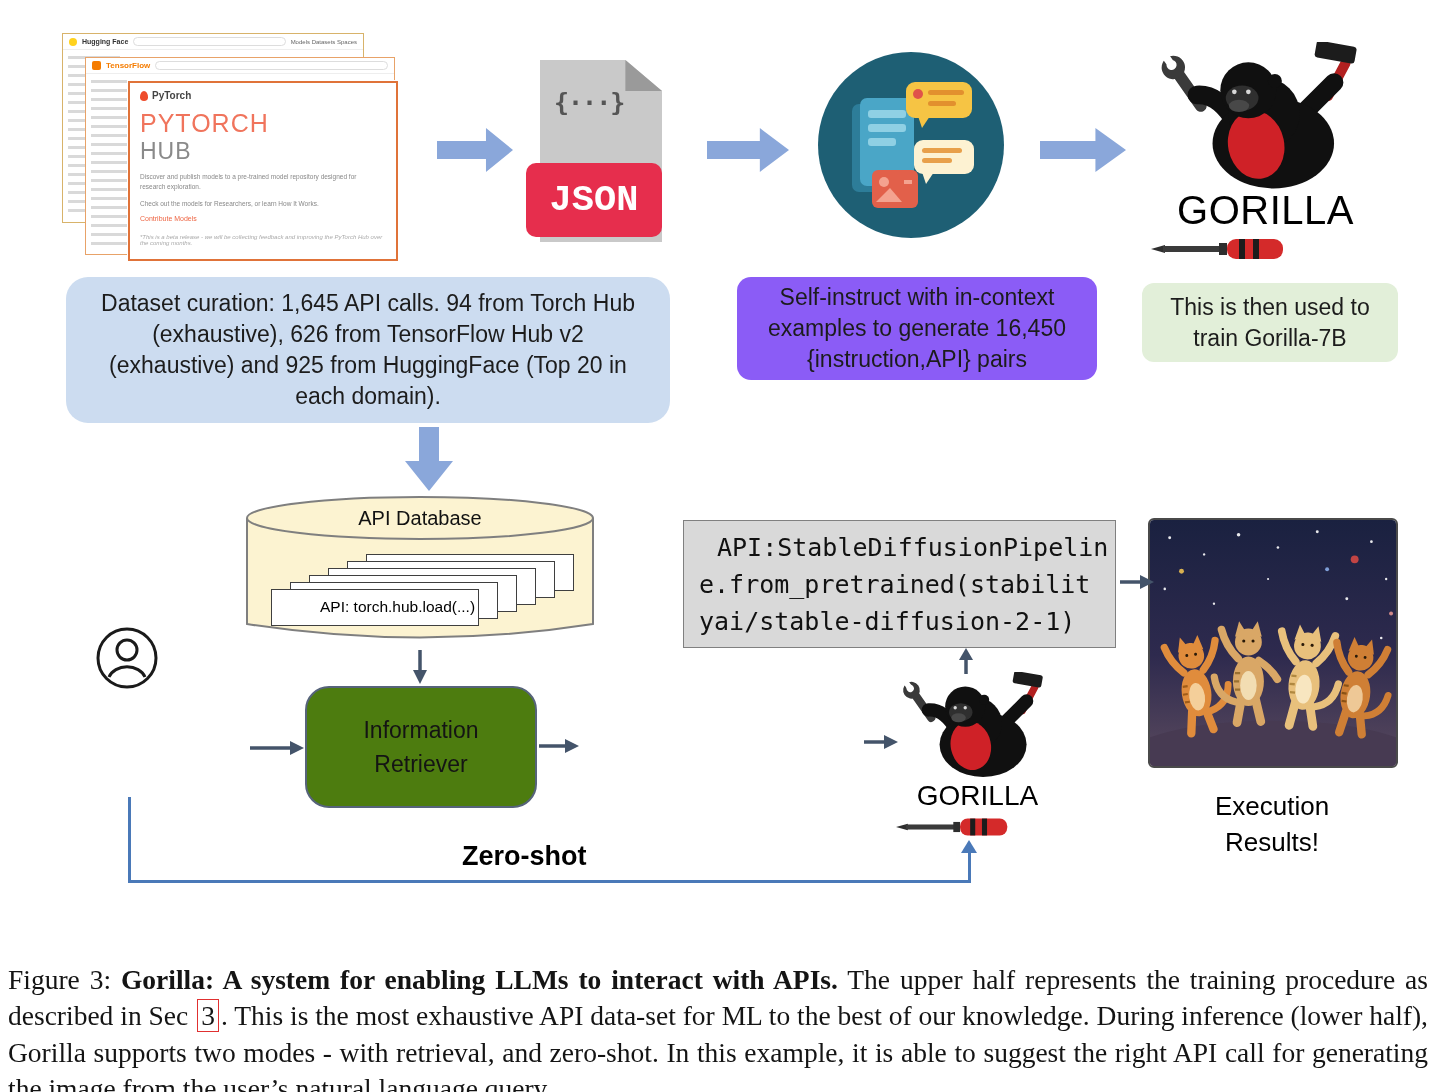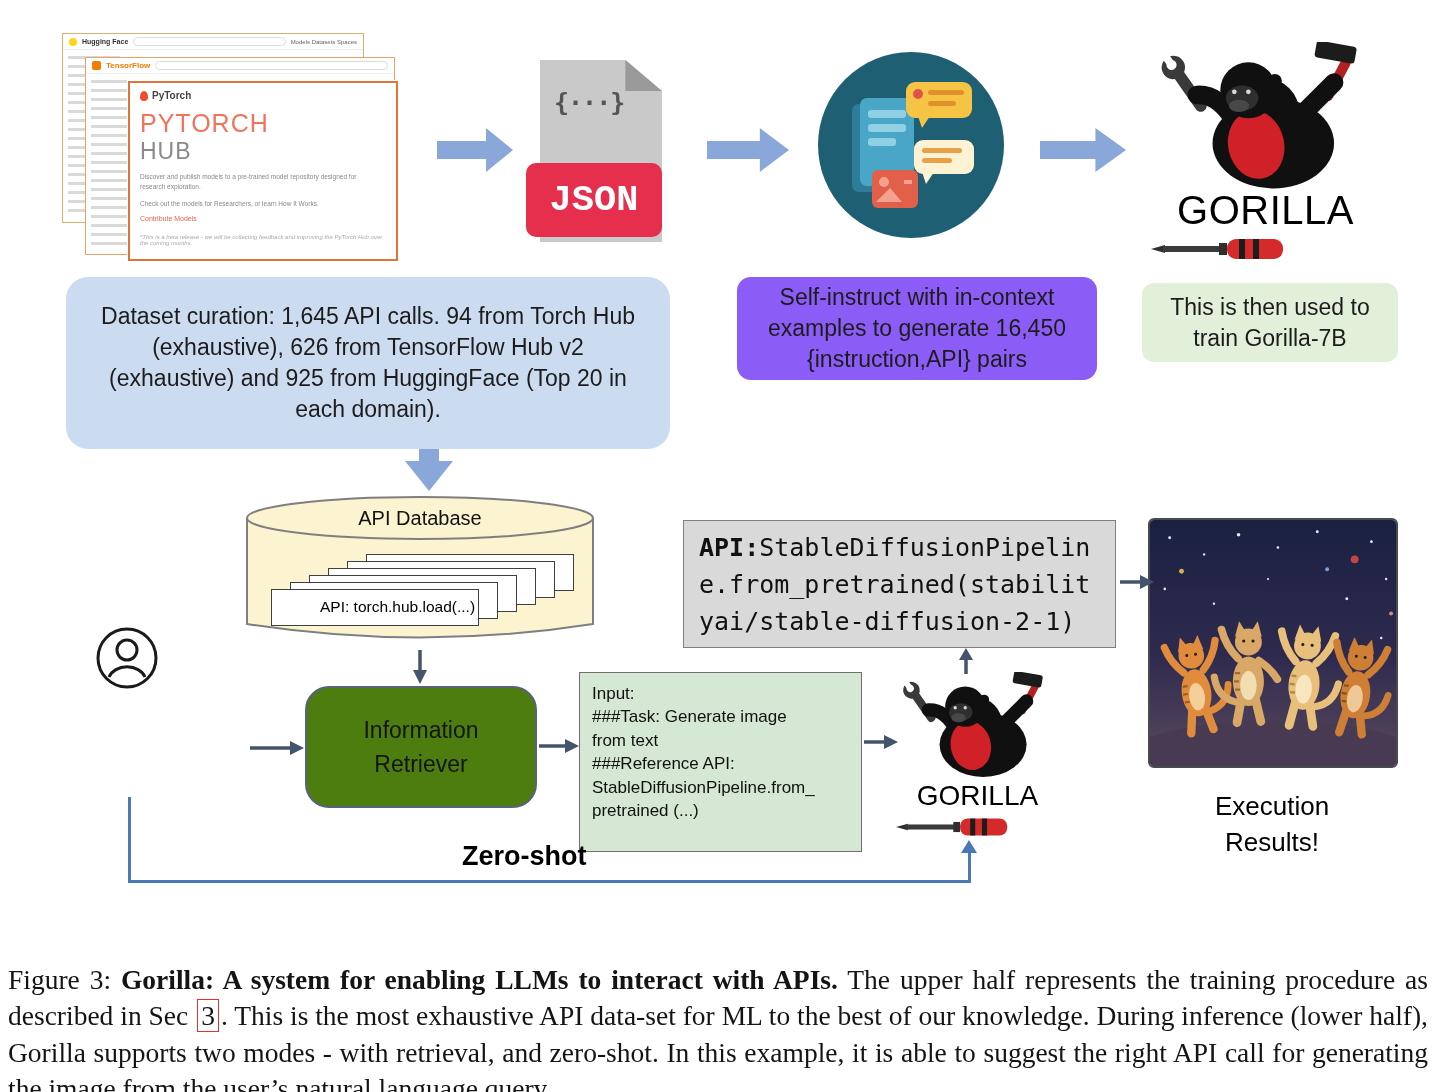--- a/index.html
+++ b/index.html
@@ -65,21 +65,21 @@
     font-size: 40px; font-weight: 500; letter-spacing: 0.5px; color: #000; }
   .sd-top { position: absolute; left: 1150px; top: 236px; width: 142px; height: 26px; }
   .gorilla-sm { position: absolute; left: 890px; top: 672px; width: 175px; height: 106px; }
   .gorilla-sm-label { position: absolute; left: 890px; top: 780px; width: 175px; text-align: center;
     font-size: 28px; font-weight: 500; color: #000; }
   .sd-sm { position: absolute; left: 896px; top: 816px; width: 118px; height: 22px; }
 
   
   .note-box { position: absolute; display: flex; align-items: center; justify-content: center;
     text-align: center; font-size: 23px; line-height: 1.34; color: #1c1c1c; }
-  .box-dataset { left: 66px; top: 277px; width: 604px; height: 172px; background: #ccdcf0; border-radius: 22px; padding: 0 24px; }
+  .box-dataset { left: 66px; top: 277px; width: 604px; height: 146px; background: #ccdcf0; border-radius: 22px; padding: 0 24px; }
   .box-selfinstruct { left: 737px; top: 277px; width: 360px; height: 103px; background: #8b5cf6; border-radius: 14px; padding: 0 14px; }
   .box-train { left: 1142px; top: 283px; width: 256px; height: 79px; background: #e2efd9; border-radius: 12px; padding: 0 10px; }
 
   
   .db { position: absolute; left: 245px; top: 494px; width: 350px; height: 156px; }
   .db svg.cyl { position: absolute; inset: 0; width: 100%; height: 100%; }
   .db-title { position: absolute; top: 13px; left: 0; width: 100%; text-align: center; font-size: 20px; color: #111; }
   .db-card { position: absolute; width: 208px; height: 37px; background: #fff; border: 1.5px solid #3f3f3f; }
   .db-card-text { font-size: 15.5px; line-height: 34px; padding-left: 9px; color: #000000; white-space: nowrap; margin-left: 39px; }
 
@@ -90,21 +90,21 @@
     border: 2px solid #5f5f5f; border-radius: 3px; display: flex; align-items: center; justify-content: center;
     text-align: center; font-style: italic; font-weight: bold; font-size: 21px; line-height: 1.38; color: #141414; padding: 0 8px; }
   .retriever-box { position: absolute; left: 305px; top: 686px; width: 232px; height: 122px; background: #4d7c0f;
     border: 2px solid #56637a; border-radius: 24px; display: flex; align-items: center; justify-content: center;
     text-align: center; font-size: 23px; line-height: 1.5; color: #141414; padding: 0 30px; }
   .prompt-box { position: absolute; left: 579px; top: 672px; width: 283px; height: 180px; background: #d5e8d4;
     border: 1.5px solid #6f6f6f; padding: 9px 12px; font-size: 17px; line-height: 1.38; color: #111; }
   .api-box { position: absolute; left: 683px; top: 520px; width: 433px; height: 128px; background: #d9d9d9;
     border: 1.5px solid #808080; padding: 8px 15px; font-family: "DejaVu Sans Mono", monospace;
     font-size: 25px; line-height: 37px; color: #111; white-space: nowrap; }
-  .api-box b { font-weight: bold; }
+  .api-box b { font-weight: normal; margin-left: 18px; }
   .cats-frame { position: absolute; left: 1148px; top: 518px; width: 250px; height: 250px; border: 2.5px solid #4a4a4a;
     border-radius: 6px; overflow: hidden; }
   .cats-frame svg { width: 100%; height: 100%; display: block; }
   .exec-label { position: absolute; left: 1172px; top: 788px; width: 200px; text-align: center;
     font-size: 26px; line-height: 1.4; color: #000; }
 
   
   .darrow { position: absolute; }
   .darrow svg { width: 100%; height: 100%; display: block; }
   .ar-q2r { left: 250px; top: 740px; width: 54px; height: 16px; }
@@ -294,28 +294,20 @@
 
   <div class="user-icon">
     <svg viewBox="0 0 64 64">
       <circle cx="32" cy="32" r="29" fill="#fff" stroke="#1a1a1a" stroke-width="3"></circle>
       <circle cx="32" cy="24" r="10" fill="none" stroke="#1a1a1a" stroke-width="3"></circle>
       <path d="M 14 51 A 19 15 0 0 1 50 51" fill="none" stroke="#1a1a1a" stroke-width="3"></path>
     </svg>
   </div>
 
   <div class="retriever-box">Information Retriever</div>
-  <div class="prompt-box">
-    <div>Input:</div>
-    <div>###Task: Generate image</div>
-    <div>from text</div>
-    <div>###Reference API:</div>
-    <div>StableDiffusionPipeline.from_</div>
-    <div>pretrained (...)</div>
-  </div>
 
   <div class="gorilla-sm">
     <svg viewBox="0 0 300 190">
         <use href="#sym-gorilla"></use>
       </svg>
   </div>
   <div class="gorilla-sm-label">GORILLA</div>
   <div class="sd-sm">
     <svg viewBox="0 0 140 26">
         <use href="#sym-screwdriver"></use>

